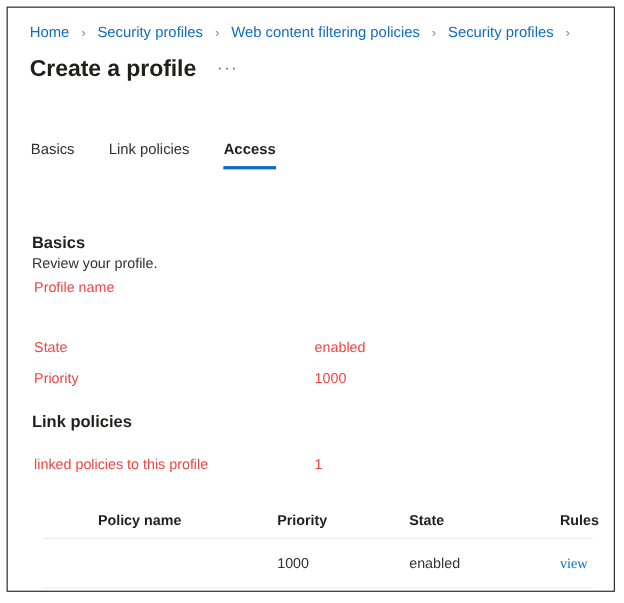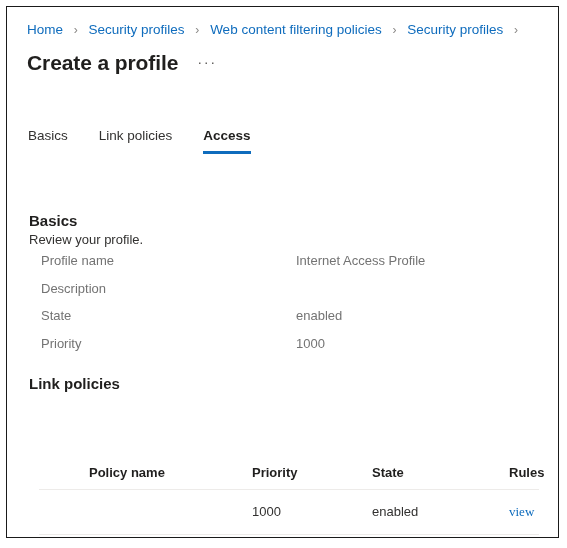--- a/index.html
+++ b/index.html
@@ -119,24 +119,24 @@
     left: 22px;
     font-size: 15px;
     font-weight: 700;
     color: #201f1e;
   }
   #heading-basics { top: 205px; }
   #heading-link-policies { top: 368px; }
 
   .kv-row {
     position: absolute;
-    left: 34px;
+    left: 24px;
     right: 14px;
     font-size: 13px;
-    color: #737373;
+    color: #ef4444;
     height: 18px;
   }
   .kv-row .k {
     position: absolute;
     left: 0;
     top: 0;
   }
   .kv-row .v {
     position: absolute;
     left: 255px;
@@ -210,37 +210,36 @@
       <div class="tab">Link policies</div>
       <div class="tab active">Access</div>
     </div>
 
     <div class="review-note">Review your profile.</div>
 
     <div class="section-heading" id="heading-basics">Basics</div>
 
     <div class="kv-row" style="top:246px">
       <span class="k">Profile name</span>
-      <span class="v">Internet Access Profile</span>
-    </div>
-    <div class="kv-row" style="top:274px">
-      <span class="k">Description</span>
-      <span class="v"></span>
     </div>
     <div class="kv-row" style="top:301px">
       <span class="k">State</span>
       <span class="v">enabled</span>
     </div>
     <div class="kv-row" style="top:329px">
       <span class="k">Priority</span>
       <span class="v">1000</span>
     </div>
 
     <div class="section-heading" id="heading-link-policies">Link policies</div>
 
+    <div class="kv-row" style="top:407px">
+      <span class="k">linked policies to this profile</span>
+      <span class="v">1</span>
+    </div>
 
     <div class="policy-table">
       <div class="t-row t-head">
         <span class="cell c-name">Policy name</span>
         <span class="cell c-prio">Priority</span>
         <span class="cell c-state">State</span>
         <span class="cell c-rules">Rules</span>
       </div>
       <div class="t-row t-body">
         <span class="cell c-prio">1000</span>

